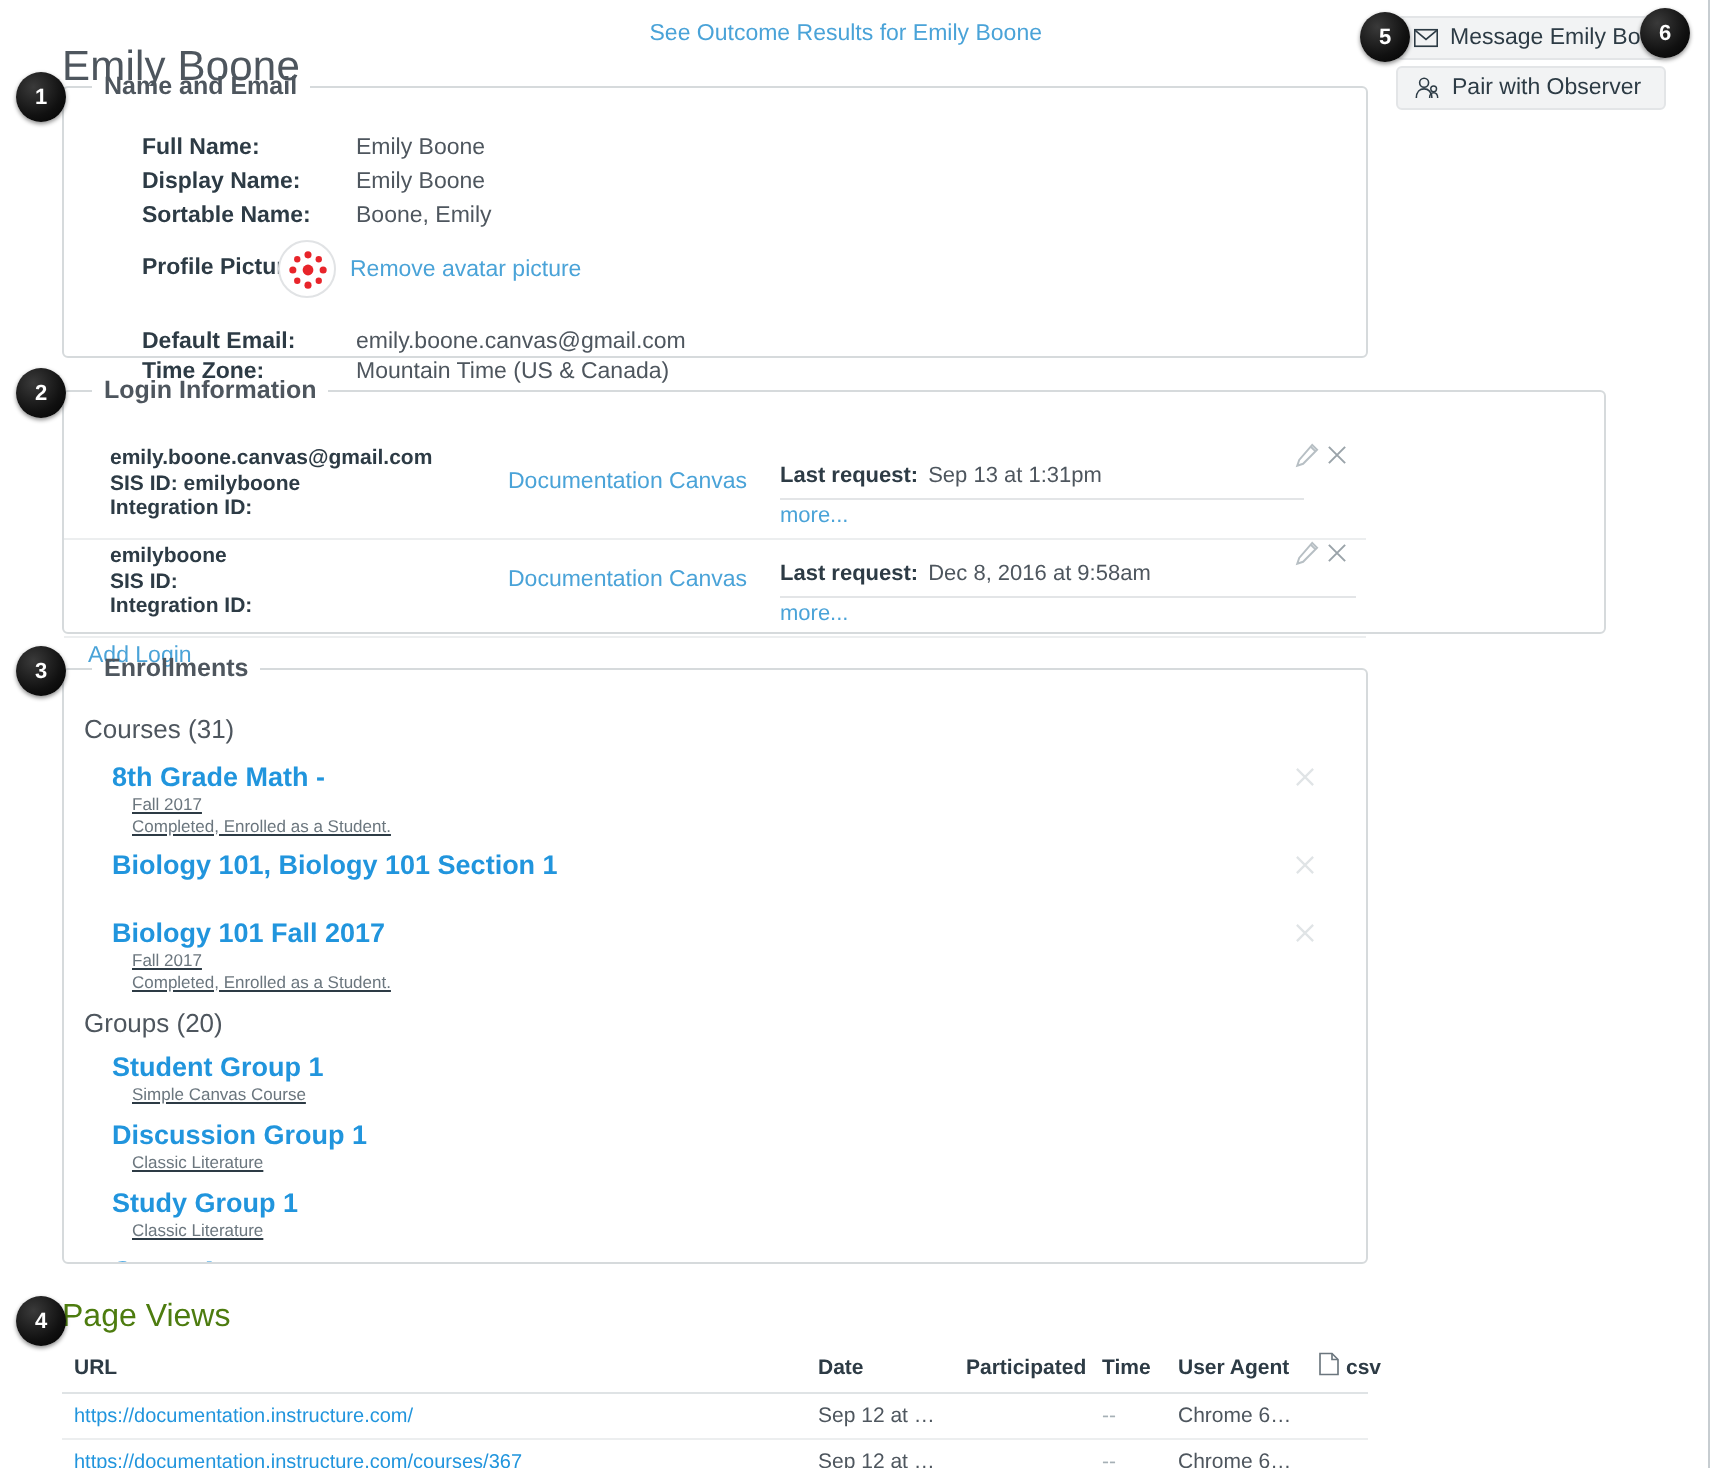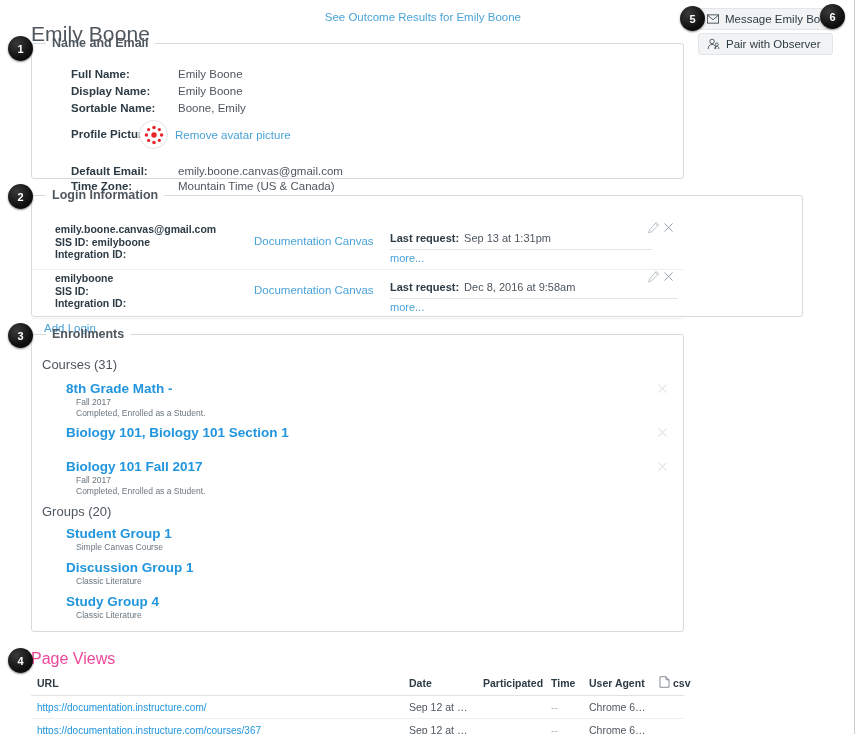--- a/index.html
+++ b/index.html
@@ -146,38 +146,38 @@
     font-size: 11.5px;
     color: #4aa3d8;
     text-decoration: none;
   }
 
   
   .group-head {
     position: absolute; left: 10px;
     font-size: 13px; color: #4e565e;
   }
-  .enroll-item { position: absolute; left: 34px; width: 615px; }
+  .enroll-item { position: absolute; left: 24px; width: 615px; text-decoration: underline; }
   .enroll-item .title {
     font-size: 13.5px; font-weight: 700; color: #2195dd;
     text-decoration: none; display: inline-block; line-height: 16px;
   }
   .enroll-item .sub {
     font-size: 8.5px; color: #6b767e; line-height: 10.5px;
     margin-left: 10px;
   }
   .enroll-x {
     position: absolute; right: 12px;
     color: #dfe3e5;
   }
 
   
   .pv-title {
     position: absolute; left: 31px; top: 650px;
-    font-size: 16px; color: #ec4899; font-weight: 400;
+    font-size: 16px; color: #4d7c0f; font-weight: 400;
   }
   .pv-table {
     position: absolute; left: 31px; top: 672px;
     width: 653px;
     border-collapse: collapse;
     font-size: 10.5px;
     table-layout: fixed;
   }
   .pv-table th {
     text-align: left;
@@ -400,21 +400,21 @@
 
     <div class="enroll-item" style="top:185px;">
       <a class="title" href="#">Student Group 1</a>
       <div class="sub">Simple Canvas Course</div>
     </div>
     <div class="enroll-item" style="top:219px;">
       <a class="title" href="#">Discussion Group 1</a>
       <div class="sub">Classic Literature</div>
     </div>
     <div class="enroll-item" style="top:253px;">
-      <a class="title" href="#">Study Group 4</a>
+      <a class="title" href="#">Study Group 1</a>
       <div class="sub">Classic Literature</div>
     </div>
     <div class="enroll-item" style="top:287px;">
       <a class="title" href="#">Group A</a>
     </div>
   </fieldset>
 
   <div class="pv-title">Page Views</div>
 
   <table class="pv-table">

